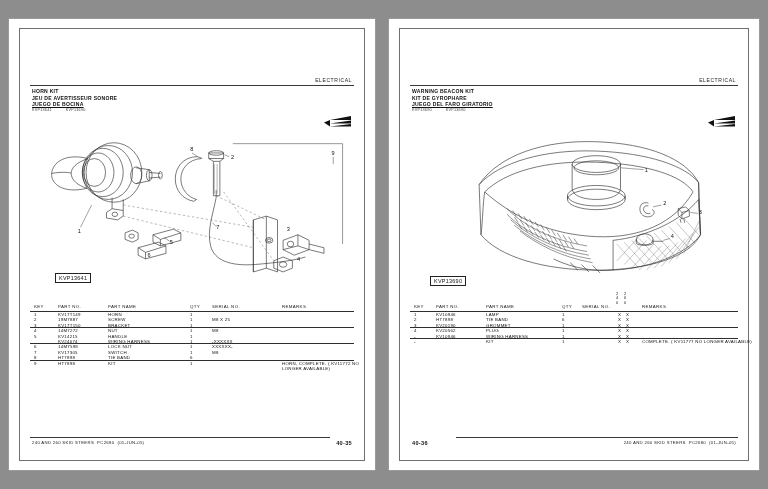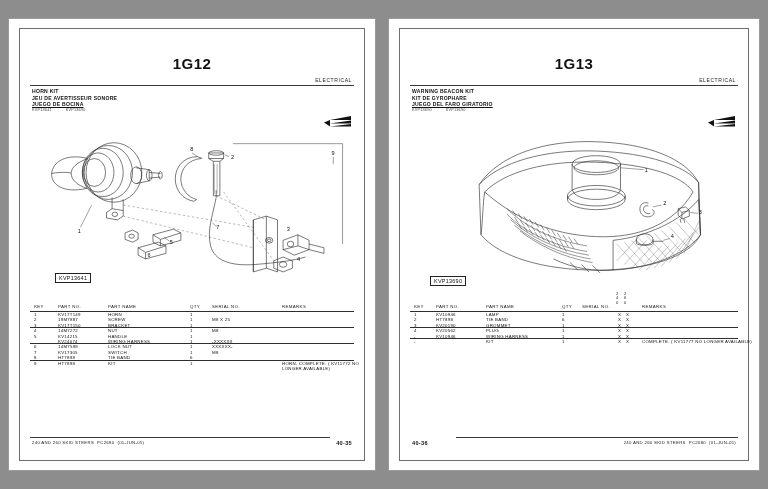--- a/index.html
+++ b/index.html
@@ -53,21 +53,20 @@
   .f-page{position:absolute;bottom:0px;font-size:5.6px;font-weight:bold;color:#111;letter-spacing:.3px;}
 </style>
 </head>
 <body>
 
 <div class="spread">
 
   <div class="page page-left">
     <div class="inner">
 
-      <div class="fig-no">1G12</div>
       <div class="sect">ELECTRICAL</div>
       <div class="sect-rule"></div>
 
       <div class="titles">
         <div class="t-en">HORN KIT</div>
         <div class="t-fr">JEU DE AVERTISSEUR SONORE</div>
         <div class="t-es">JUEGO DE BOCINA</div>
         <div class="t-code">
           <span class="c1">KVP13641</span><span class="c2">KVP13690</span>
         </div>
@@ -269,21 +268,20 @@
         </div>
         <div class="f-page" style="right:2px;">40-35</div>
       </div>
 
     </div>
   </div>
 
   <div class="page page-right">
     <div class="inner">
 
-      <div class="fig-no">1G13</div>
       <div class="sect">ELECTRICAL</div>
       <div class="sect-rule"></div>
 
       <div class="titles">
         <div class="t-en">WARNING BEACON KIT</div>
         <div class="t-fr">KIT DE GYROPHARE</div>
         <div class="t-es">JUEGO DEL FARO GIRATORIO</div>
         <div class="t-code">
           <span class="c1">KVP13690</span><span class="c2">KVP13690</span>
         </div>

